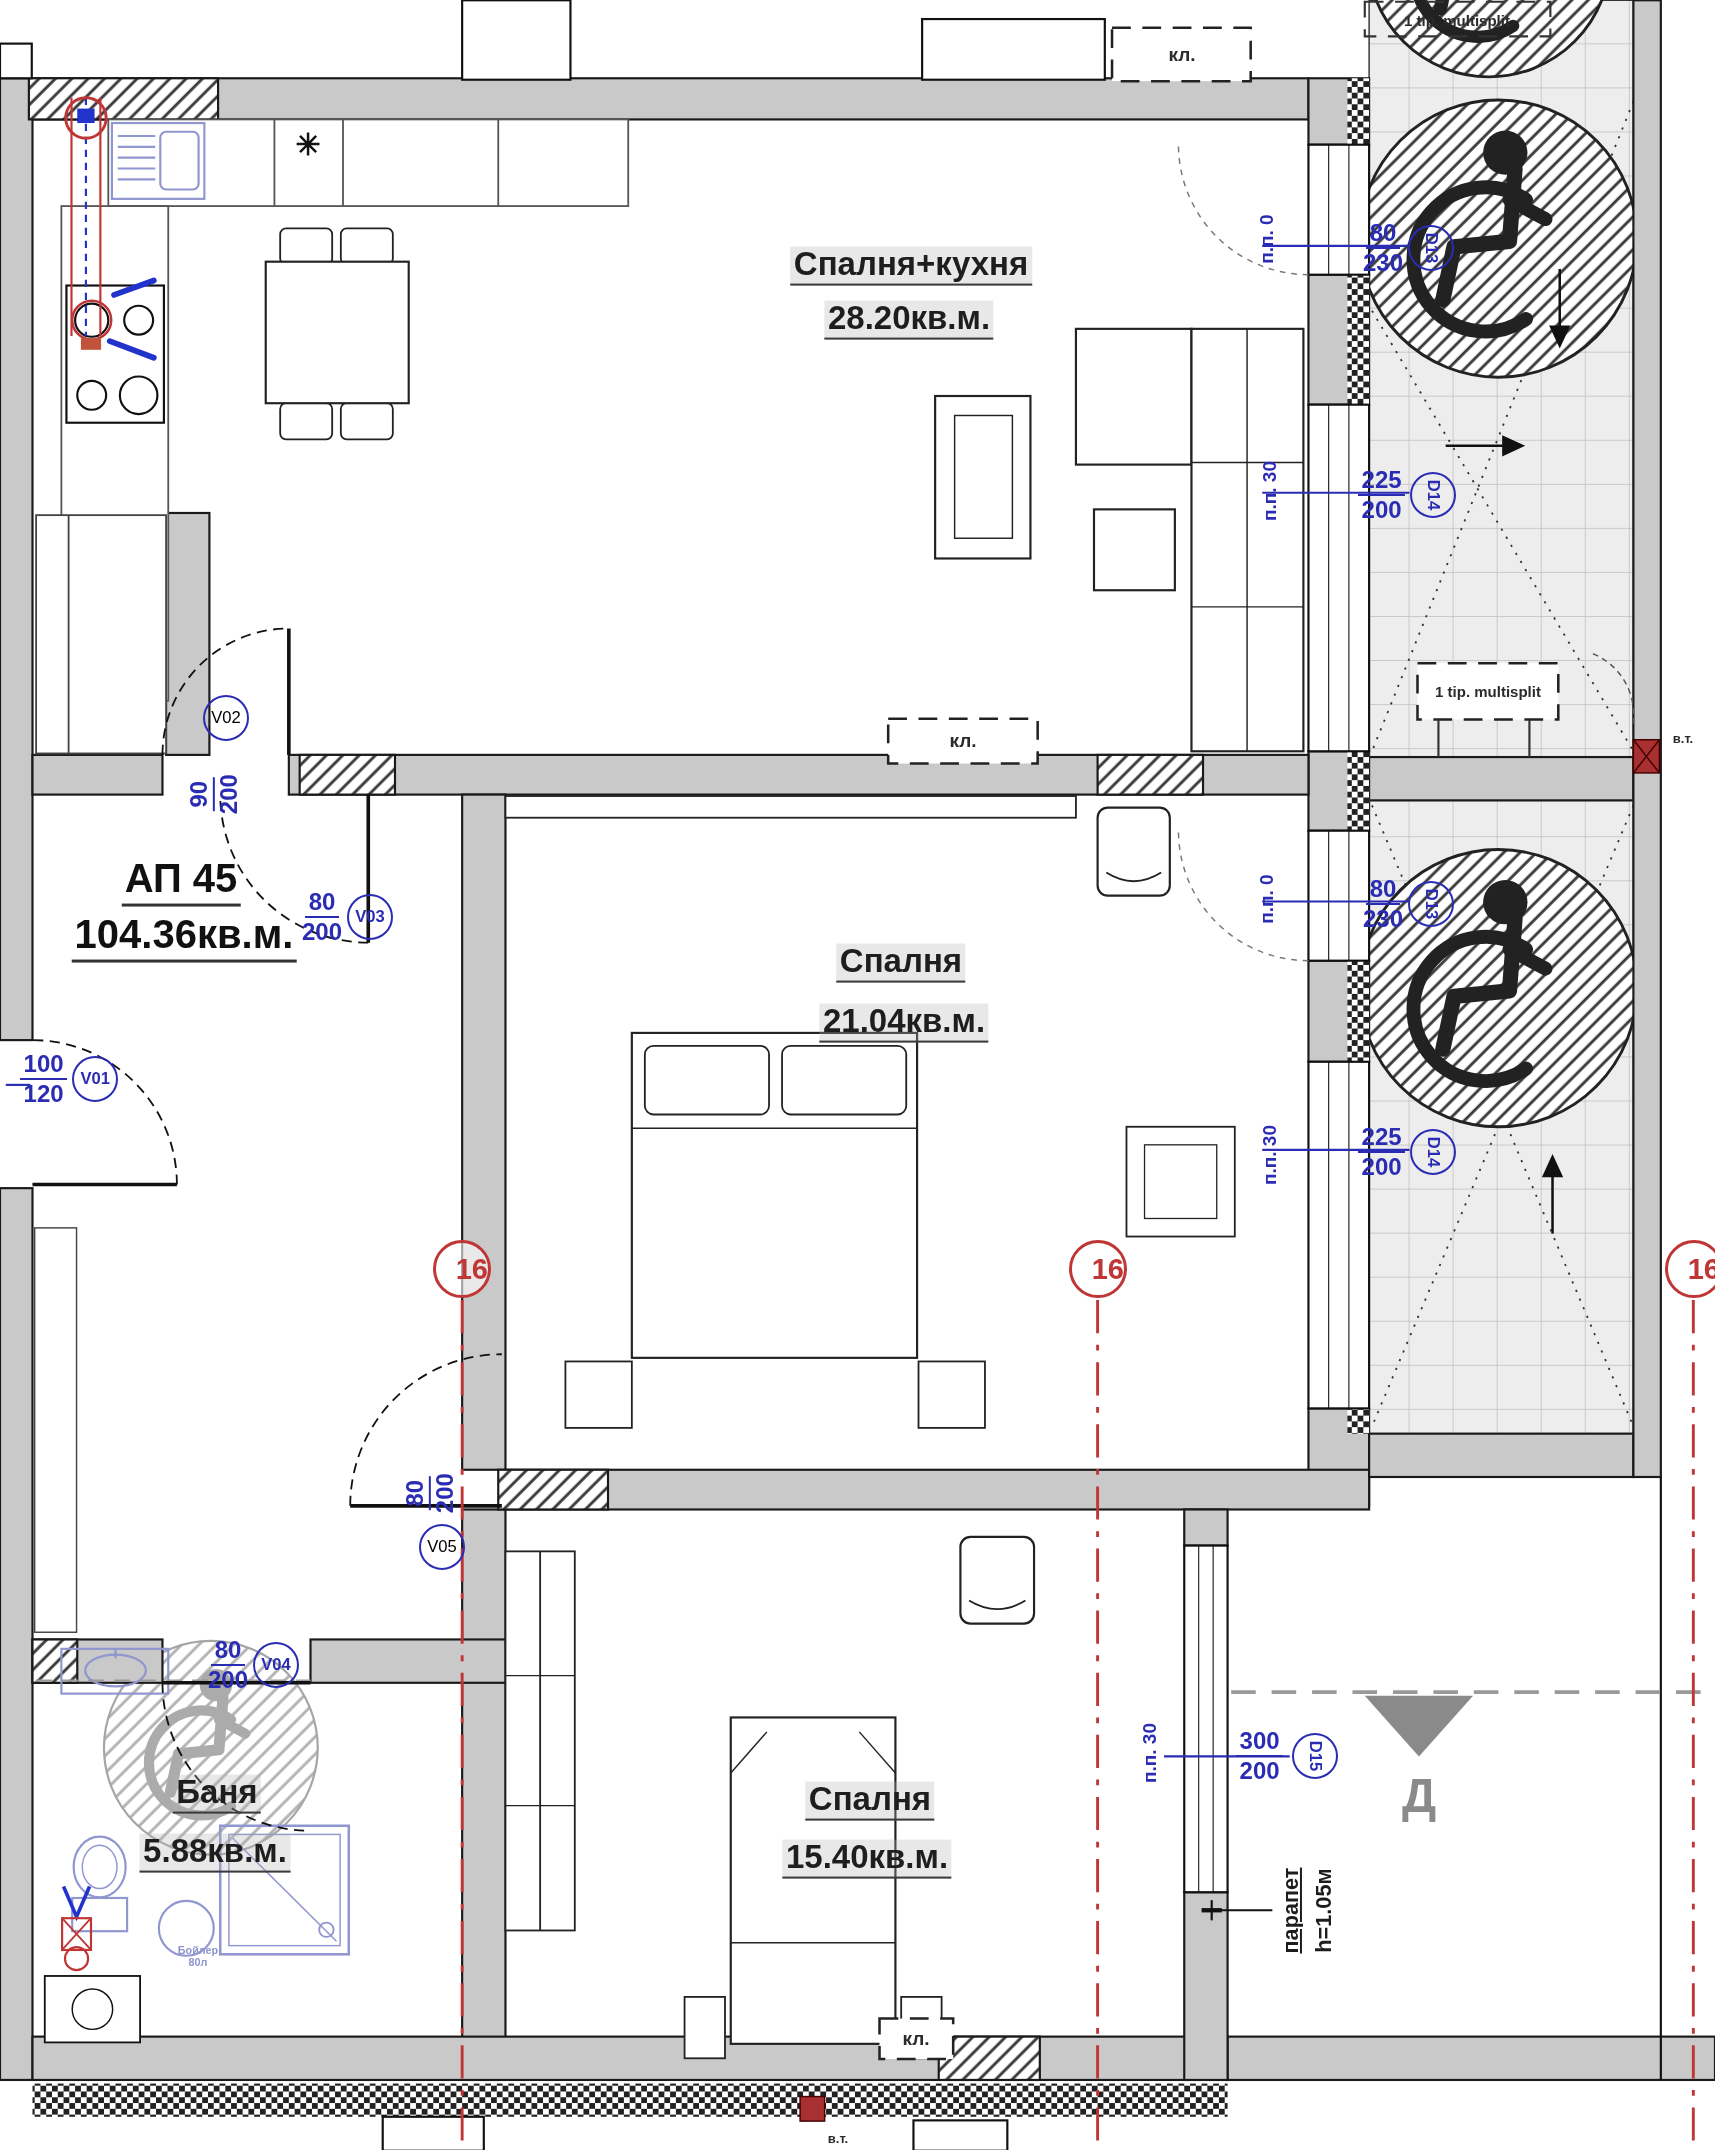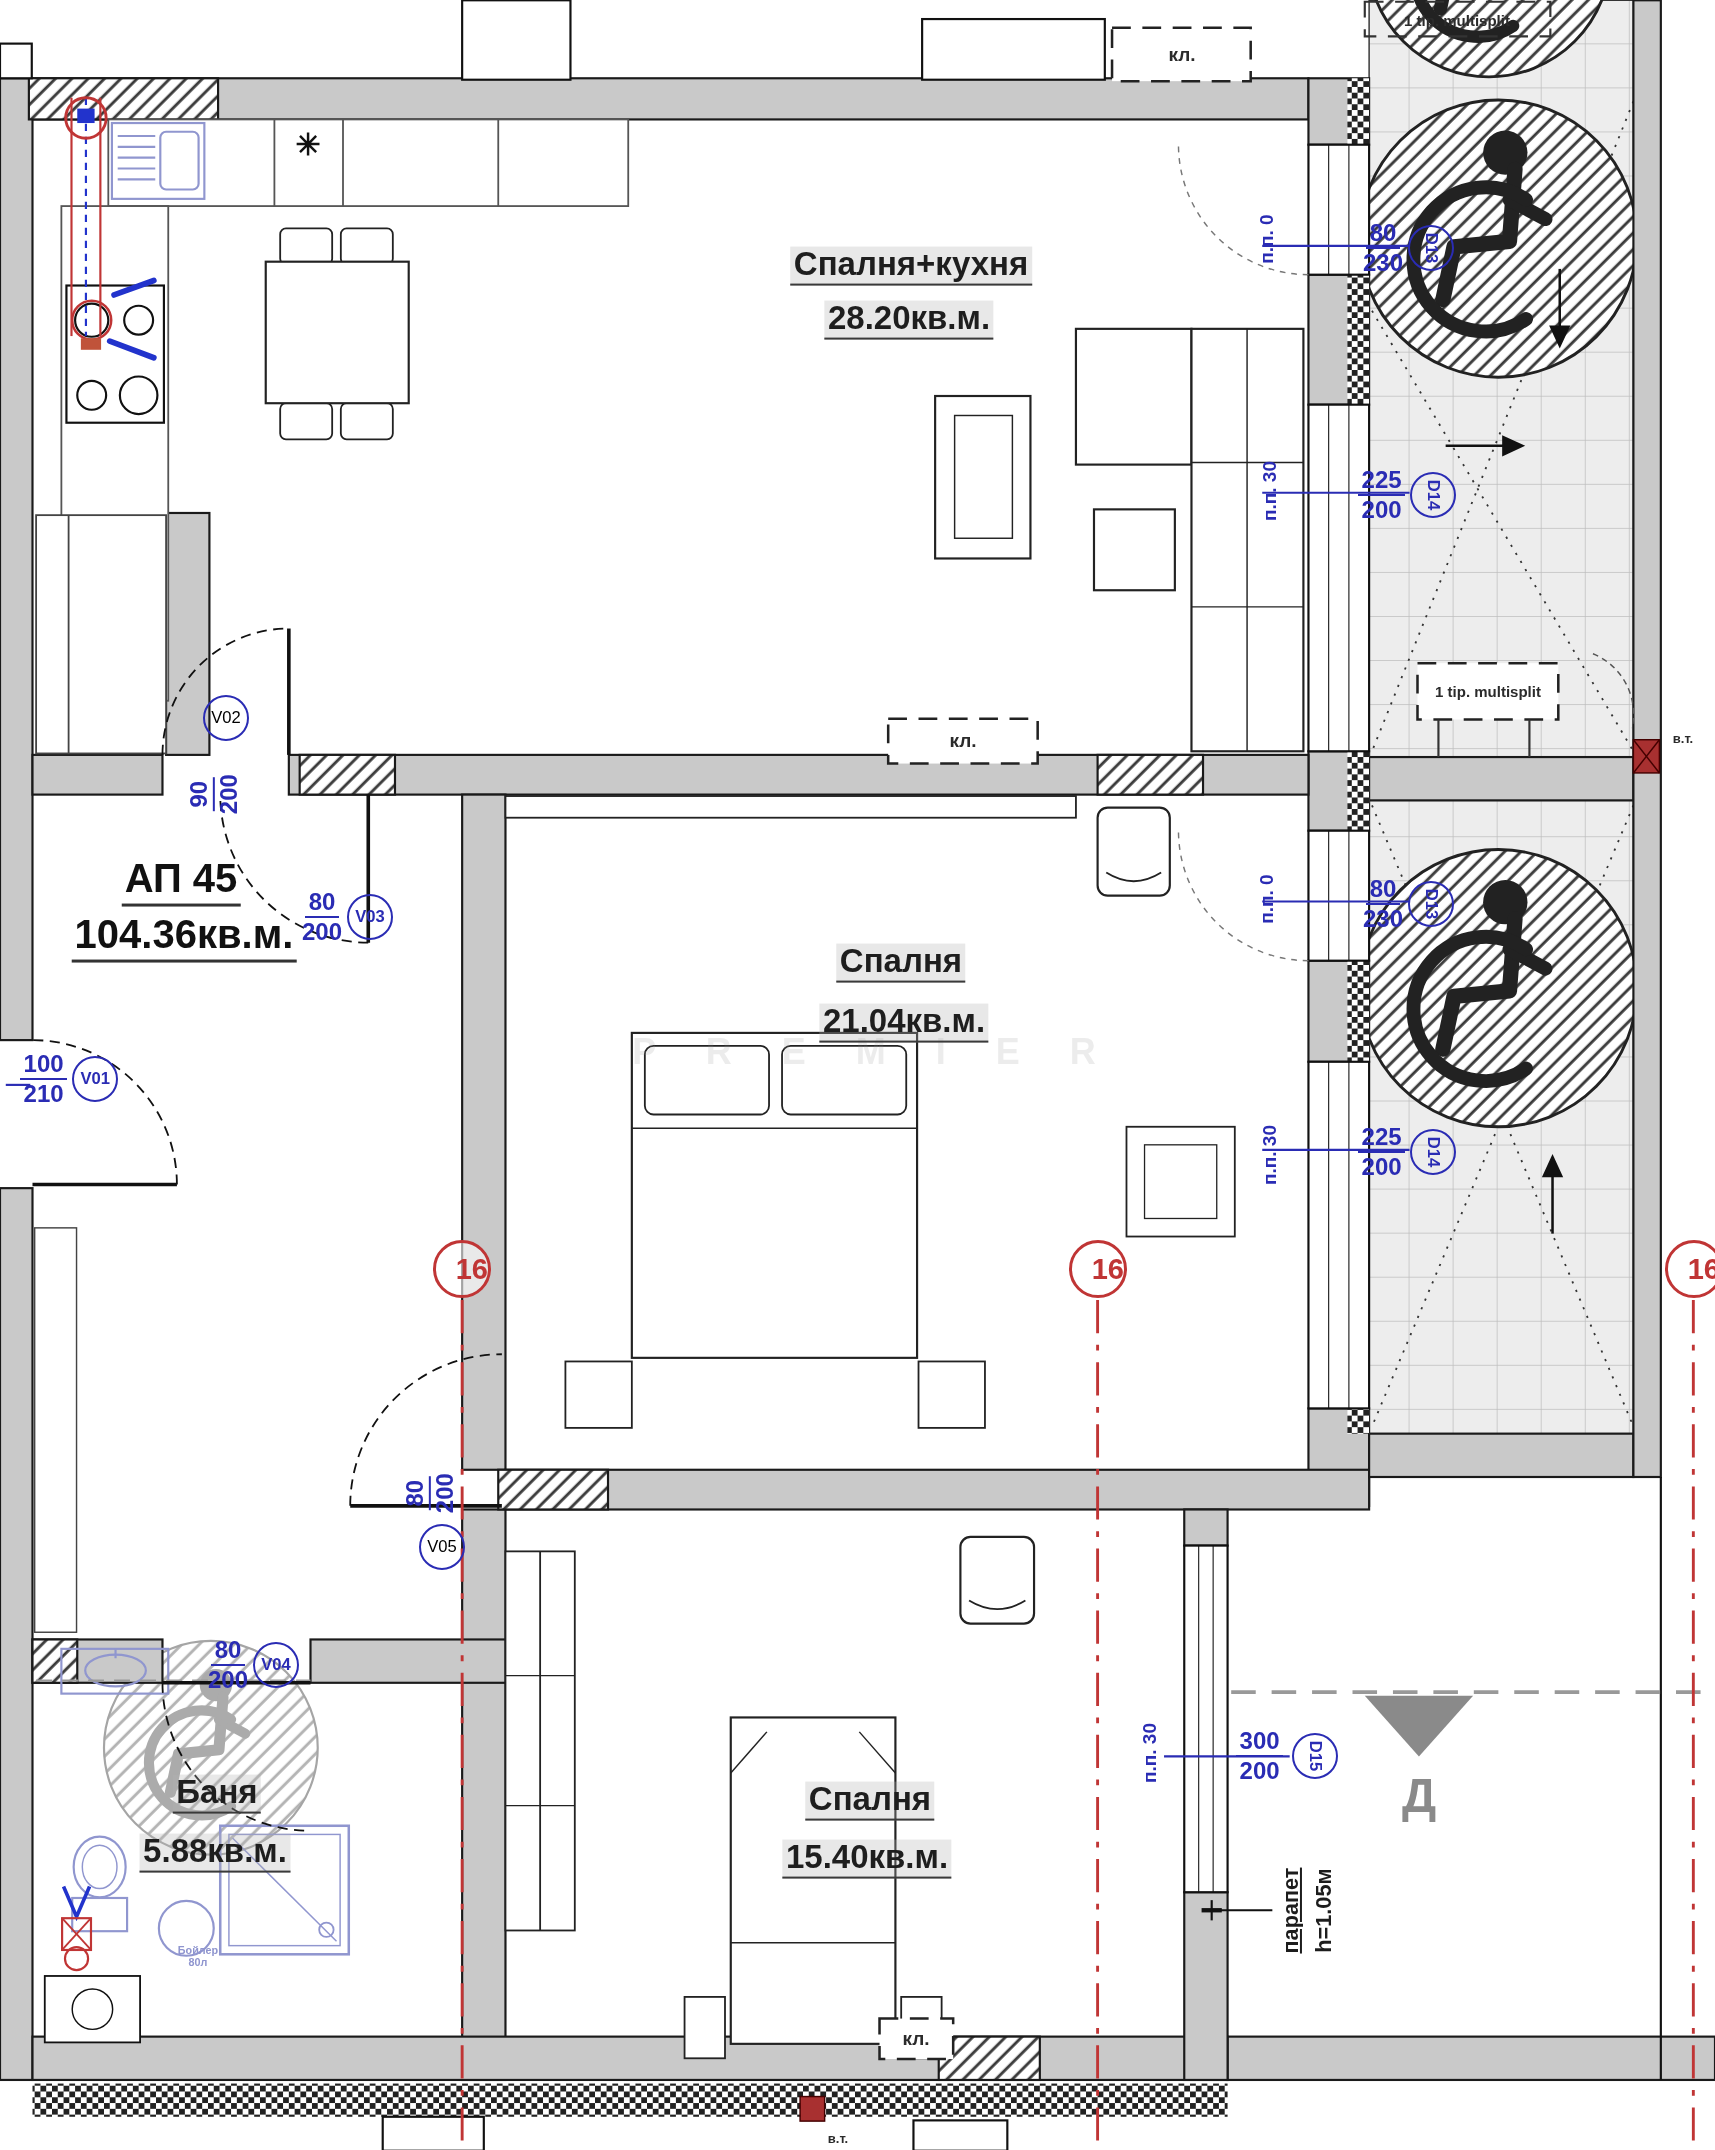--- a/index.html
+++ b/index.html
@@ -366,38 +366,37 @@
   </g>
 
   <g stroke="#c03535" stroke-width="4" stroke-dasharray="46 16 8 16">
     <line x1="640" y1="1800" x2="640" y2="2978"></line>
     <line x1="1520" y1="1800" x2="1520" y2="2978"></line>
     <line x1="2345" y1="1800" x2="2345" y2="2978"></line>
   </g>
 </svg>
 
 <div class="watermark">
-  <div class="w2">P R E M I E R</div>
 </div>
 
 <div class="lbl room-label" style="left:911px; top:266px;">Спалня+кухня</div>
 <div class="lbl room-label" style="left:909px; top:320px;">28.20кв.м.</div>
 <div class="lbl room-label" style="left:901px; top:963px;">Спалня</div>
 <div class="lbl room-label" style="left:904px; top:1023px;">21.04кв.м.</div>
 <div class="lbl room-label" style="left:870px; top:1801px;">Спалня</div>
 <div class="lbl room-label" style="left:867px; top:1859px;">15.40кв.м.</div>
 <div class="lbl room-label" style="left:217px; top:1794px;">Баня</div>
 <div class="lbl room-label" style="left:215px; top:1853px;">5.88кв.м.</div>
 <div class="lbl ap-label" style="left:181px; top:881px;">АП 45</div>
 <div class="lbl ap-label" style="left:184px; top:937px;">104.36кв.м.</div>
 
 <div class="dim" style="left:20px; top:1052px;">
   <div class="frac">
     <span class="t">100</span>
-    <span class="b">210</span>
+    <span class="b">120</span>
   </div>
   <div class="tagc">
         <span>V01</span>
       </div>
 </div>
 
 <div class="tagc" style="position:absolute; left:203px; top:695px;">
       <span>V02</span>
     </div>
 <div class="dim vdim" style="left:194px; top:767px;">

